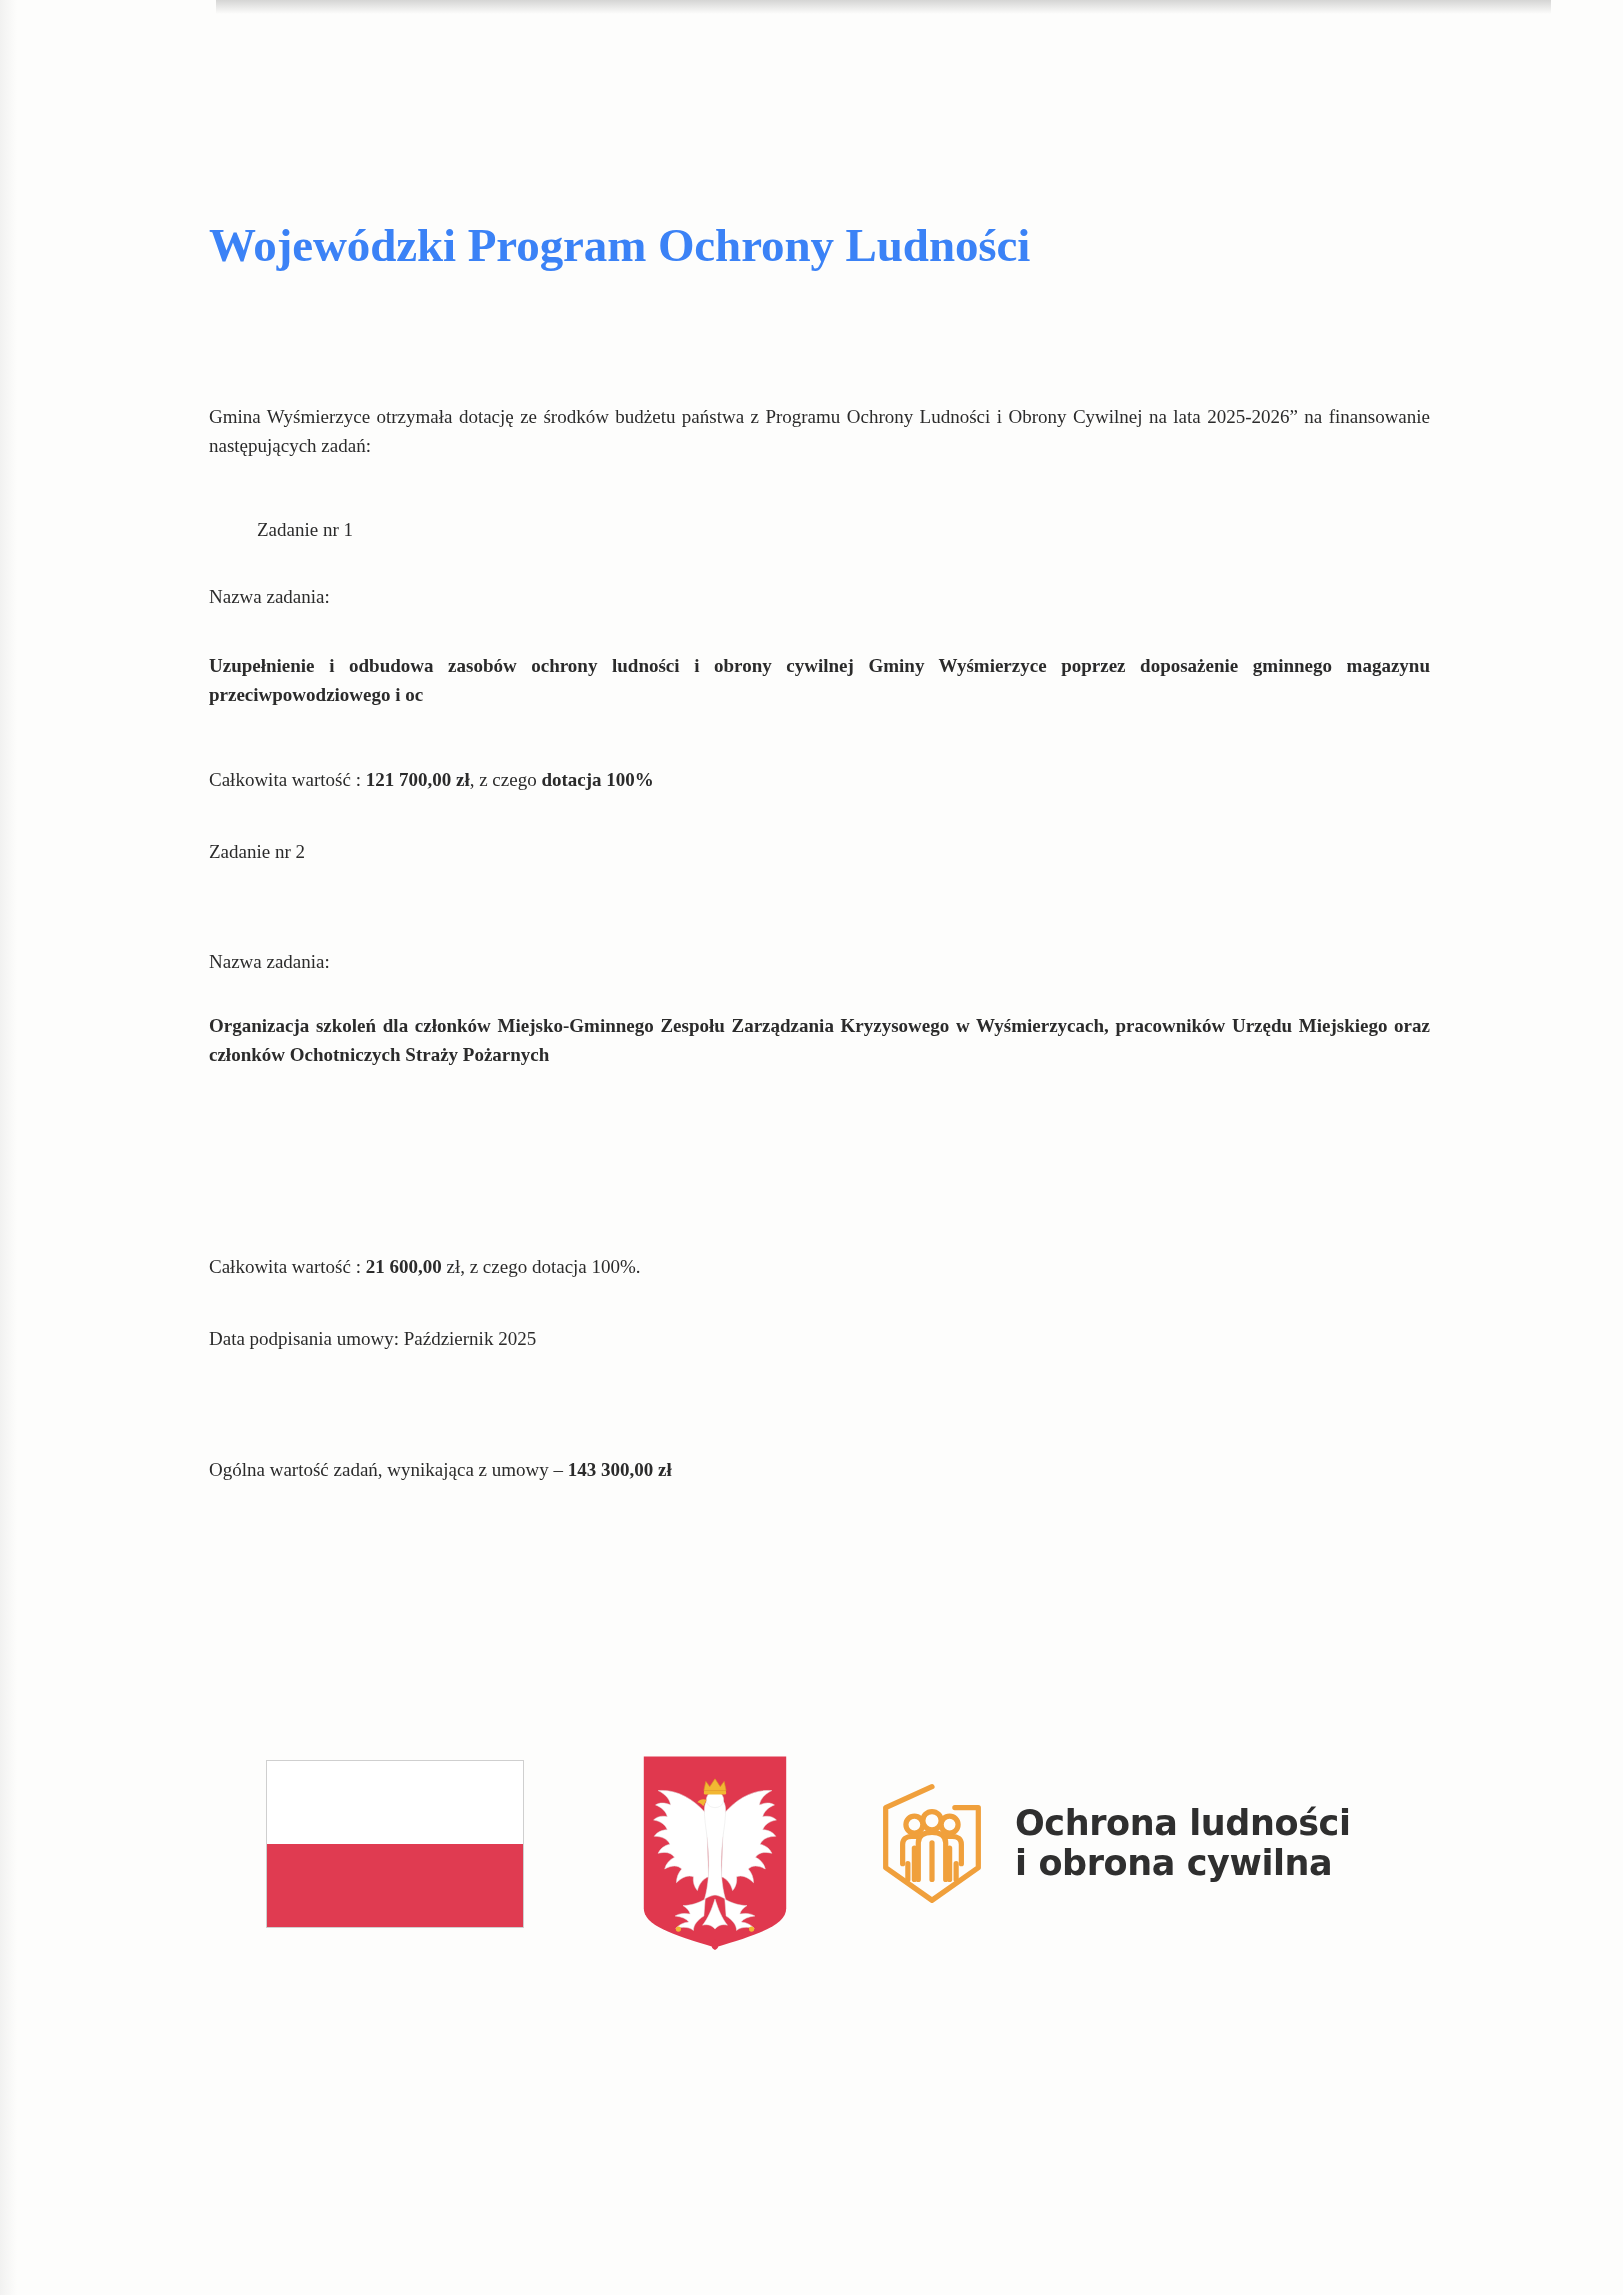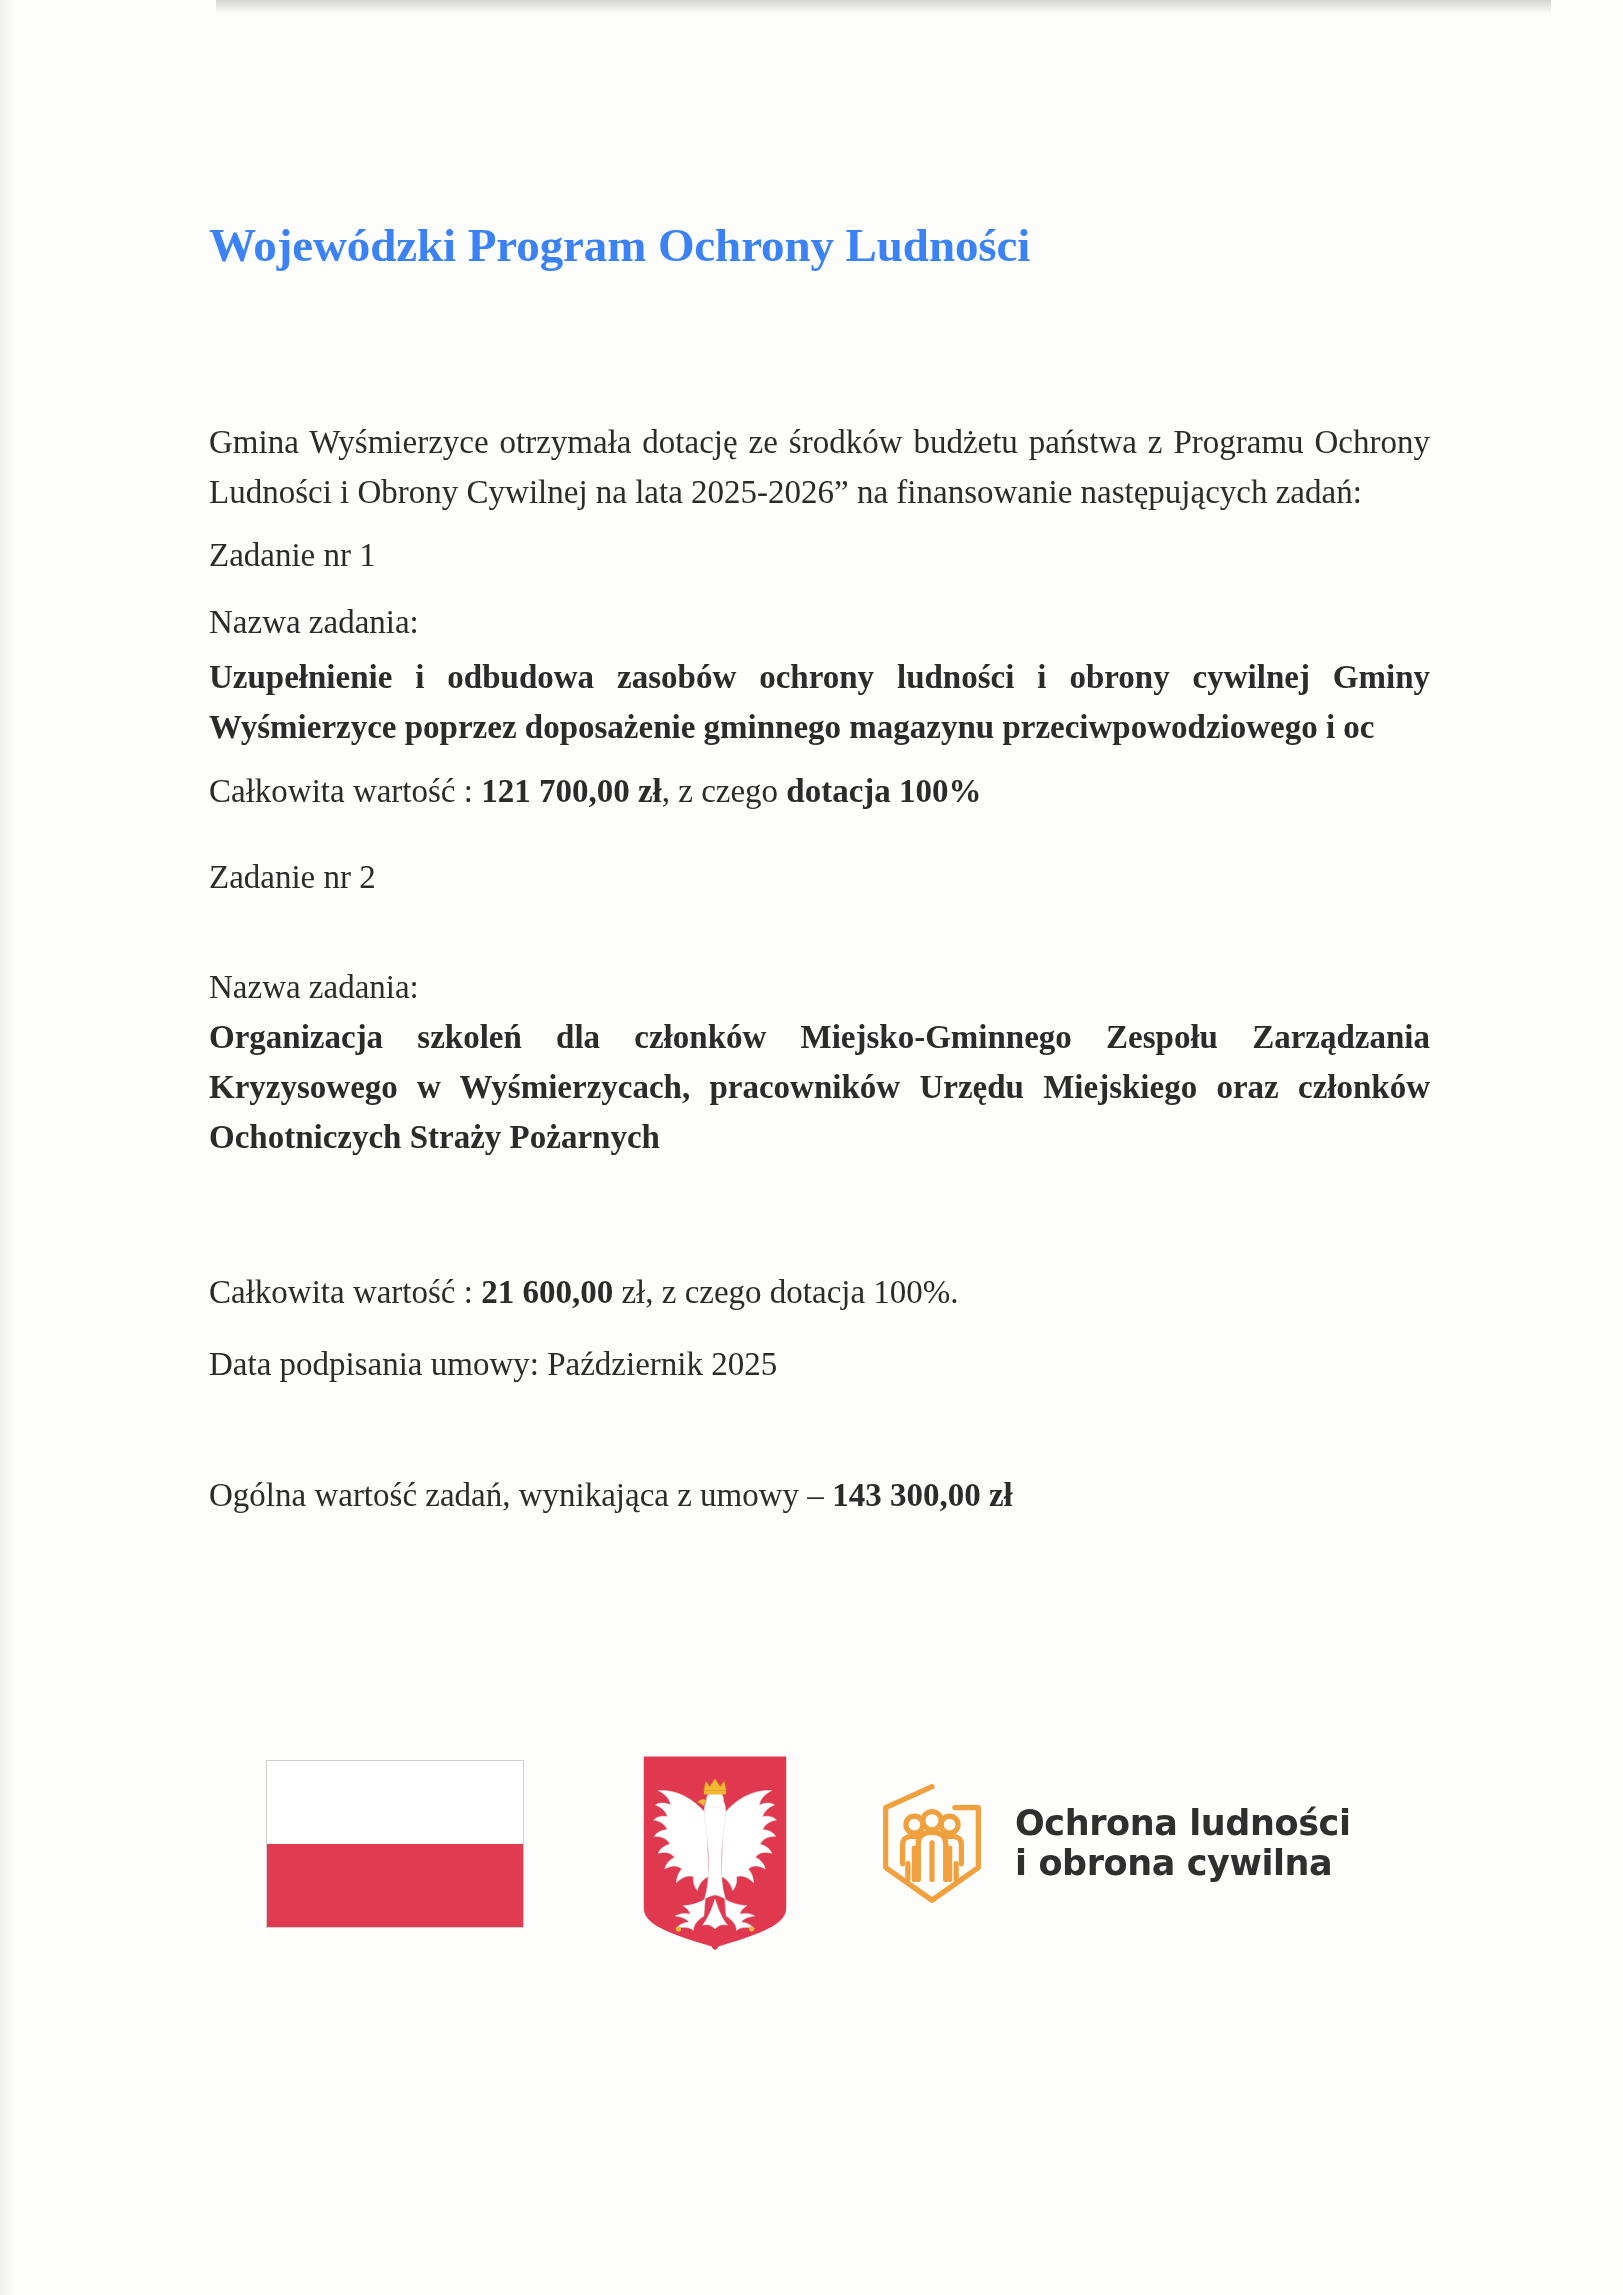--- a/index.html
+++ b/index.html
@@ -58,30 +58,30 @@
     letter-spacing: -0.1px;
     color: #3b82f6;
   }
   .doc-title .tline { display: block; white-space: nowrap; }
 
   
   .para {
     position: absolute;
     left: 0;
     width: 1221px;
-    font-size: 33px;
+    font-size: 19px;
     line-height: 1.52;
     color: #2b2b2b;
   }
   .para.justify { text-align: justify; text-align-last: left; }
   .para.bold { font-weight: bold; margin-top: 16px; }
   .para b { font-weight: bold; }
 
   .p-intro      { top: 384px; }
-  .p-task1-no   { top: 497px; }
+  .p-task1-no   { top: 497px; margin-left: 48px; }
   .p-task1-lbl  { top: 564px; }
   .p-task1-name { top: 636px; }
   .p-task1-val  { top: 746px; margin-top: 20px; }
   .p-task2-no   { top: 819px; }
   .p-task2-lbl  { top: 929px; }
   .p-task2-name { top: 996px; }
   .p-task2-val  { top: 1234px; }
   .p-sign-date  { top: 1306px; }
   .p-total      { top: 1437px; }
 

